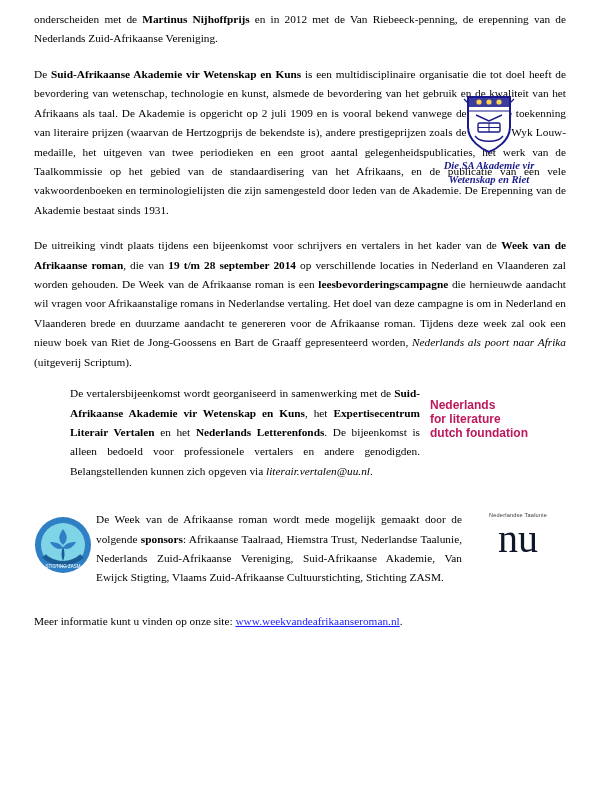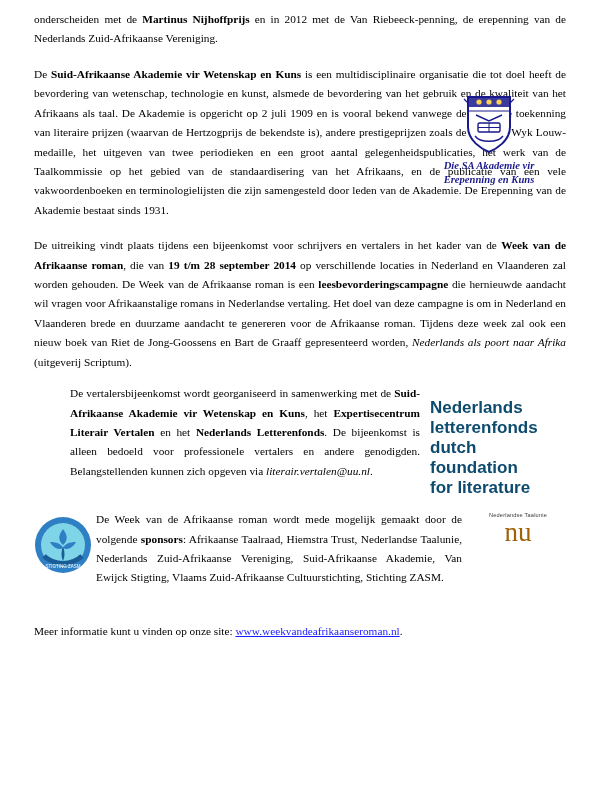--- a/index.html
+++ b/index.html
@@ -99,23 +99,23 @@
     border-top: 1px solid #000;
     margin-top: 2px;
   }
   .nlf-logo {
     position: absolute;
     right: 0;
     top: 14px;
     width: 136px;
     font-family: "Liberation Sans", sans-serif;
     font-weight: bold;
-    font-size: 17px;
+    font-size: 12px;
     line-height: 1.18;
-    color: #0c4a6e;
+    color: #be185d;
   }
   .para-vertalers {
     margin-left: 36px;
     margin-right: 146px;
     margin-bottom: 14px;
   }
 
   
   .sponsors-wrap {
     position: relative;
@@ -138,33 +138,33 @@
   }
   .nu-logo .nu-cap {
     font-family: "Liberation Sans", sans-serif;
     font-size: 5.6px;
     color: #3a3a3a;
     letter-spacing: .2px;
     margin-bottom: 1px;
   }
   .nu-logo .nu-mark {
     font-family: "Liberation Serif", serif;
-    font-size: 27px;
+    font-size: 40px;
     line-height: 1;
-    color: #a16207;
+    color: #0f172a;
     font-weight: normal;
   }
   .para-sponsors {
     margin-left: 62px;
     margin-right: 104px;
     margin-bottom: 20px;
     font-family: Liberation Serif, serif;
   }
   .para-meer {
-    margin-top: 28px;
+    margin-top: 18px;
   }
 
   svg { display: block; }
 </style>
 </head>
 <body>
 
 <div class="page">
 
   <p class="para-intro">
@@ -185,41 +185,40 @@
           <path d="M14 22 L27 28 L40 22" stroke="#1a1a8c" stroke-width="1.4" fill="none"></path>
           <rect x="16" y="30" width="22" height="9" rx="1.5" fill="none" stroke="#1a1a8c" stroke-width="1.4"></rect>
           <path d="M16 34.5 H38" stroke="#1a1a8c" stroke-width="1"></path>
           <path d="M27 30 V39" stroke="#1a1a8c" stroke-width="1"></path>
           <path d="M13 43 C18 50 36 50 41 43" stroke="#1a1a8c" stroke-width="1.3" fill="none"></path>
           <path d="M2 6 L6 10 M52 6 L48 10" stroke="#1a1a8c" stroke-width="1.2"></path>
         </svg>
       </div>
       <div class="caption">
         <span>Die SA Akademie vir</span><br>
-        <span>Erepenning en Kuns</span>
+        <span>Wetenskap en Riet</span>
       </div>
     </div>
 
     <p class="para-akademie">
       <span>De </span><span class="b">Suid-Afrikaanse Akademie vir Wetenskap en Kuns</span><span> is een multidisciplinaire organisatie die tot doel heeft de bevordering van wetenschap, technologie en kunst, alsmede de bevordering van het gebruik en de kwaliteit van het Afrikaans als taal. De Akademie is opgericht op 2 juli 1909 en is vooral bekend vanwege de jaarlijkse toekenning van literaire prijzen (waarvan de Hertzogprijs de bekendste is), andere prestigeprijzen zoals de N.P. van Wyk Louw-medaille, het uitgeven van twee periodieken en een groot aantal gelegenheidspublicaties, het werk van de Taalkommissie op het gebied van de standaardisering van het Afrikaans, en de publicatie van een vele vakwoordenboeken en terminologielijsten die zijn samengesteld door leden van de Akademie. De Erepenning van de Akademie bestaat sinds 1931.</span>
     </p>
   </div>
 
   <p class="para-uitreiking">
     <span>De uitreiking vindt plaats tijdens een bijeenkomst voor schrijvers en vertalers in het kader van de </span><span class="b">Week van de Afrikaanse roman</span><span>, die van </span><span class="b">19 t/m 28 september 2014</span><span> op verschillende locaties in Nederland en Vlaanderen zal worden gehouden. De Week van de Afrikaanse roman is een </span><span class="b">leesbevorderingscampagne</span><span> die hernieuwde aandacht wil vragen voor Afrikaanstalige romans in Nederlandse vertaling. Het doel van deze campagne is om in Nederland en Vlaanderen brede en duurzame aandacht te genereren voor de Afrikaanse roman. Tijdens deze week zal ook een nieuw boek van Riet de Jong-Goossens en Bart de Graaff gepresenteerd worden, </span><span class="i">Nederlands als poort naar Afrika</span><span> (uitgeverij Scriptum).</span>
   </p>
 
   <div class="vertalers-wrap">
 
 
     <div class="nlf-logo">
       <div>Nederlands</div>
-      <div>letterenfonds</div>
+      <div>for literature</div>
       <div>dutch foundation</div>
-      <div>for literature</div>
     </div>
 
     <p class="para-vertalers">
       <span>De vertalersbijeenkomst wordt georganiseerd in samenwerking met de </span><span class="b">Suid-Afrikaanse Akademie vir Wetenskap en Kuns</span><span>, het </span><span class="b">Expertisecentrum Literair Vertalen</span><span> en het </span><span class="b">Nederlands Letterenfonds</span><span>. De bijeenkomst is alleen bedoeld voor professionele vertalers en andere genodigden. Belangstellenden kunnen zich opgeven via </span><span class="i">literair.vertalen@uu.nl</span><span>.</span>
     </p>
   </div>
 
   <div class="sponsors-wrap">
 
     <div class="zasm-logo">

